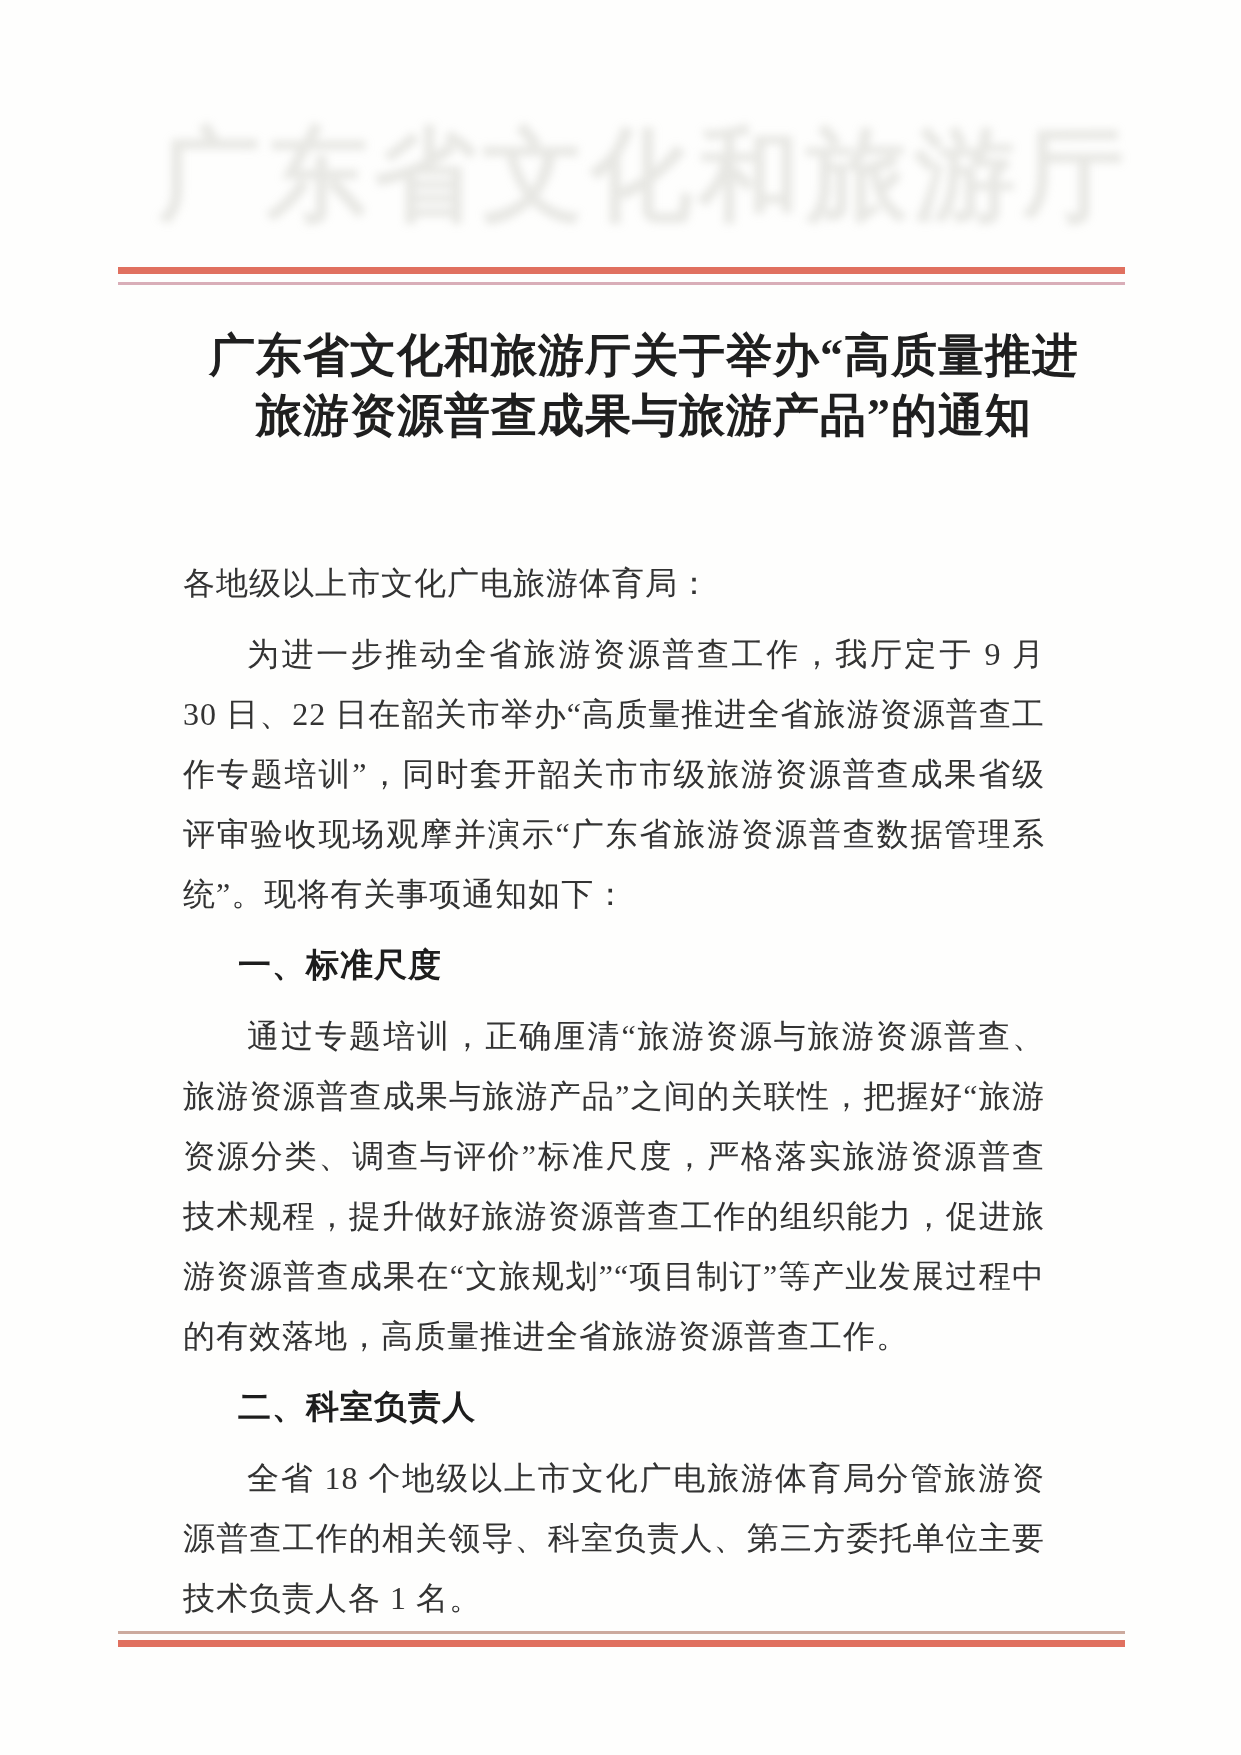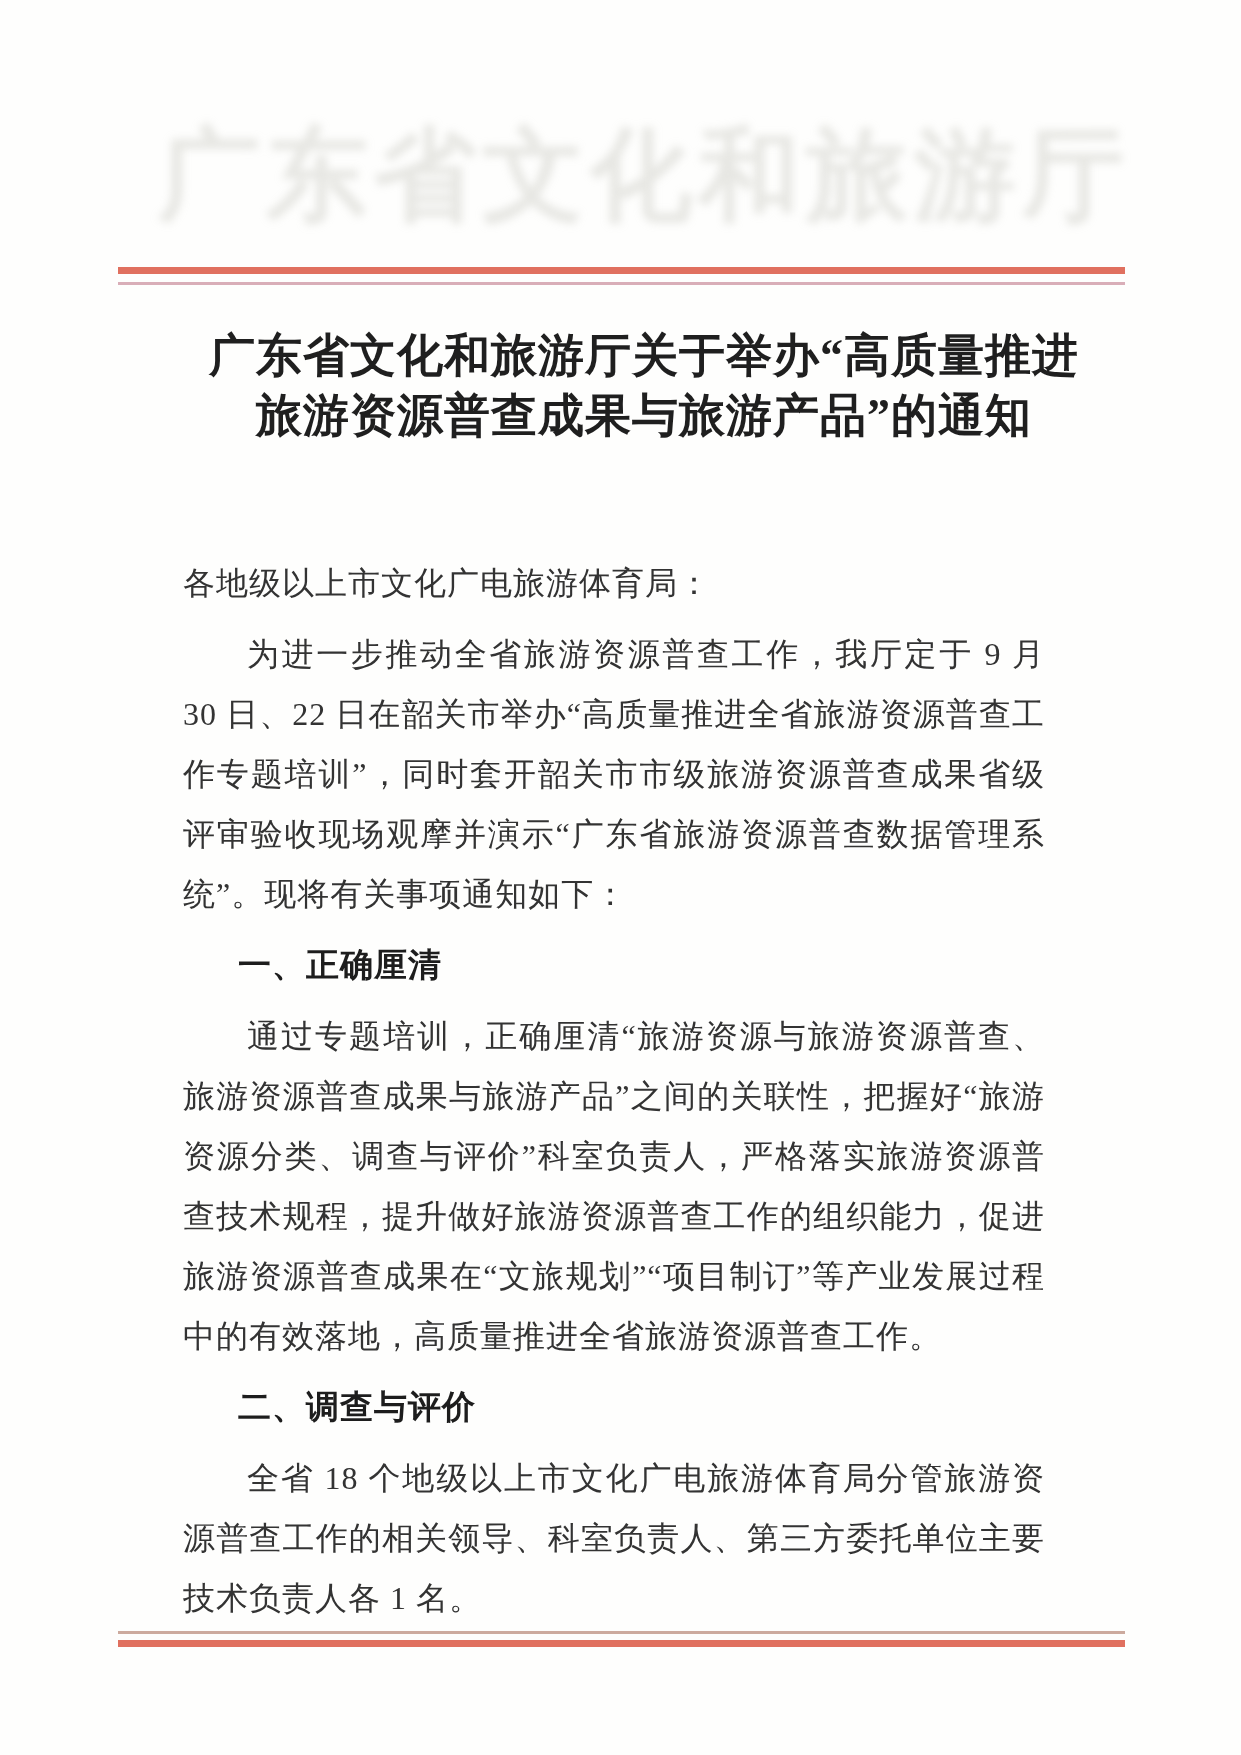--- a/index.html
+++ b/index.html
@@ -85,23 +85,23 @@
   </div>
 
   <h1 class="title">
     <span class="tline">广东省文化和旅游厅关于举办“高质量推进</span>
     <span class="tline">旅游资源普查成果与旅游产品”的通知</span>
   </h1>
 
   <div class="content">
     <p class="salutation">各地级以上市文化广电旅游体育局：</p>
     <p class="para">为进一步推动全省旅游资源普查工作，我厅定于 9 月 30 日、22 日在韶关市举办“高质量推进全省旅游资源普查工作专题培训”，同时套开韶关市市级旅游资源普查成果省级评审验收现场观摩并演示“广东省旅游资源普查数据管理系统”。现将有关事项通知如下：</p>
-    <h2 class="heading">一、正确厘清</h2>
-    <p class="para">通过专题培训，正确厘清“旅游资源与旅游资源普查、旅游资源普查成果与旅游产品”之间的关联性，把握好“旅游资源分类、调查与评价”科室负责人，严格落实旅游资源普查技术规程，提升做好旅游资源普查工作的组织能力，促进旅游资源普查成果在“文旅规划”“项目制订”等产业发展过程中的有效落地，高质量推进全省旅游资源普查工作。</p>
-    <h2 class="heading">二、调查与评价</h2>
+    <h2 class="heading">一、标准尺度</h2>
+    <p class="para">通过专题培训，正确厘清“旅游资源与旅游资源普查、旅游资源普查成果与旅游产品”之间的关联性，把握好“旅游资源分类、调查与评价”标准尺度，严格落实旅游资源普查技术规程，提升做好旅游资源普查工作的组织能力，促进旅游资源普查成果在“文旅规划”“项目制订”等产业发展过程中的有效落地，高质量推进全省旅游资源普查工作。</p>
+    <h2 class="heading">二、科室负责人</h2>
     <p class="para">全省 18 个地级以上市文化广电旅游体育局分管旅游资源普查工作的相关领导、科室负责人、第三方委托单位主要技术负责人各 1 名。</p>
   </div>
 
   <div class="rule-bottom">
     <div class="rule thin" style="background: rgb(204, 170, 158);"></div>
     <div class="rule thick" style="background: rgb(224, 112, 95);"></div>
   </div>
 
 </div>
 

